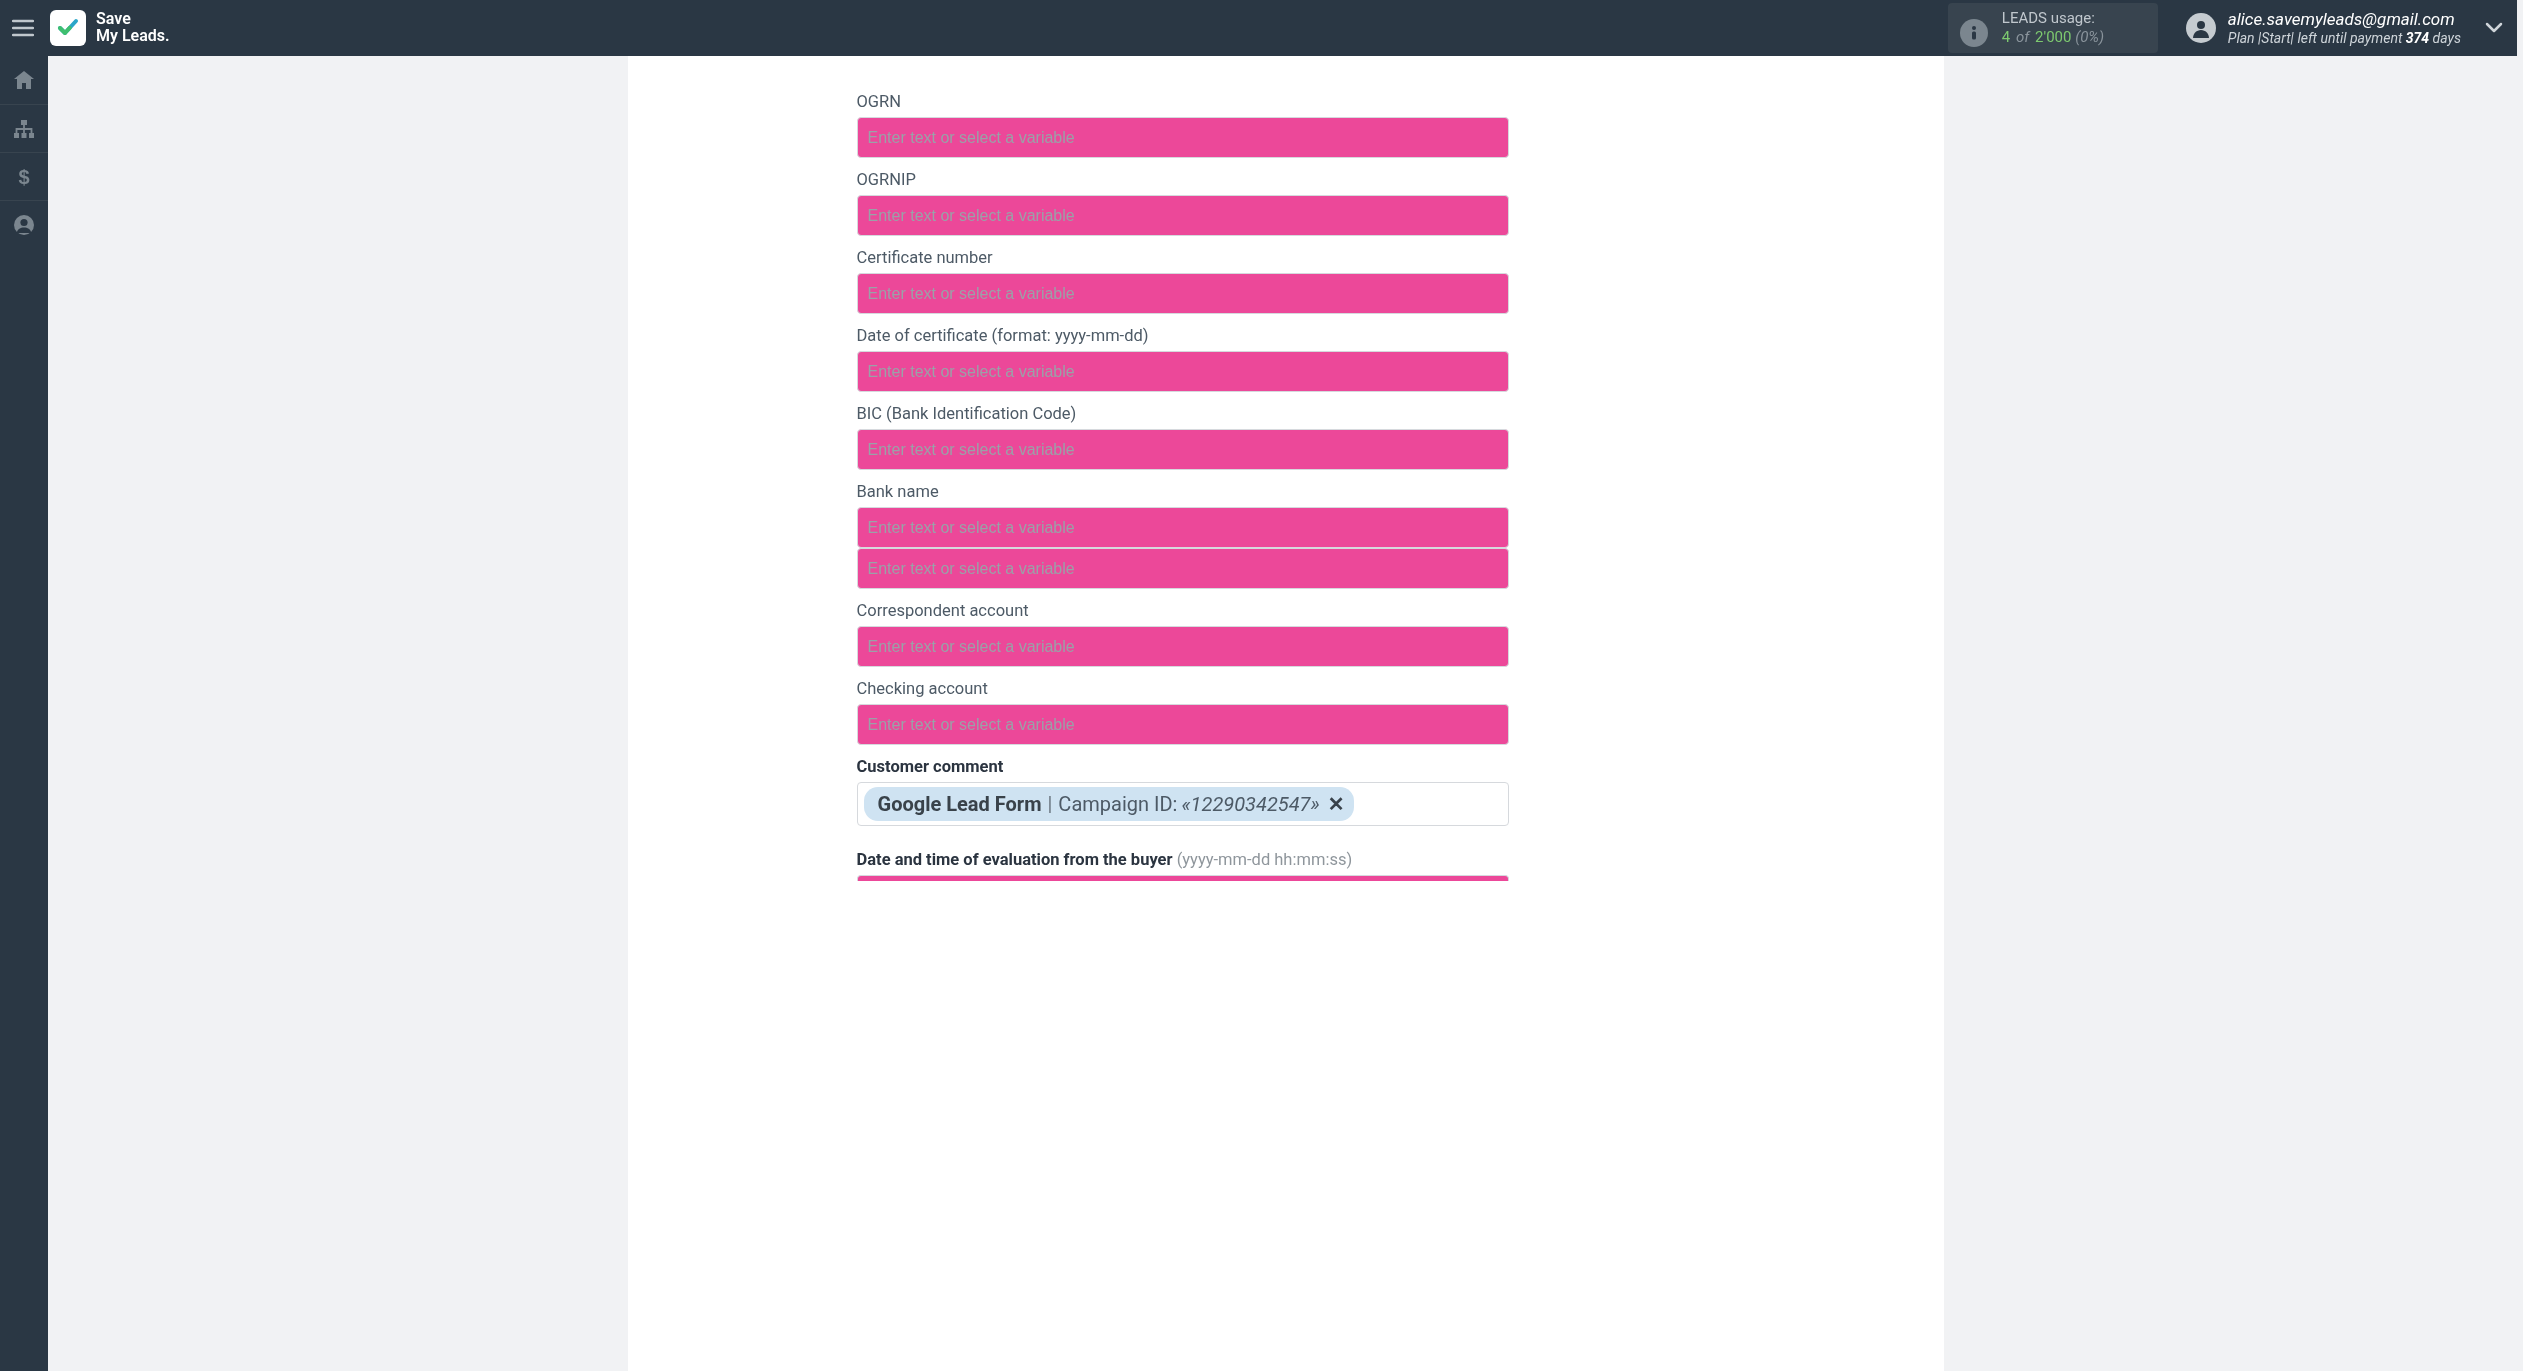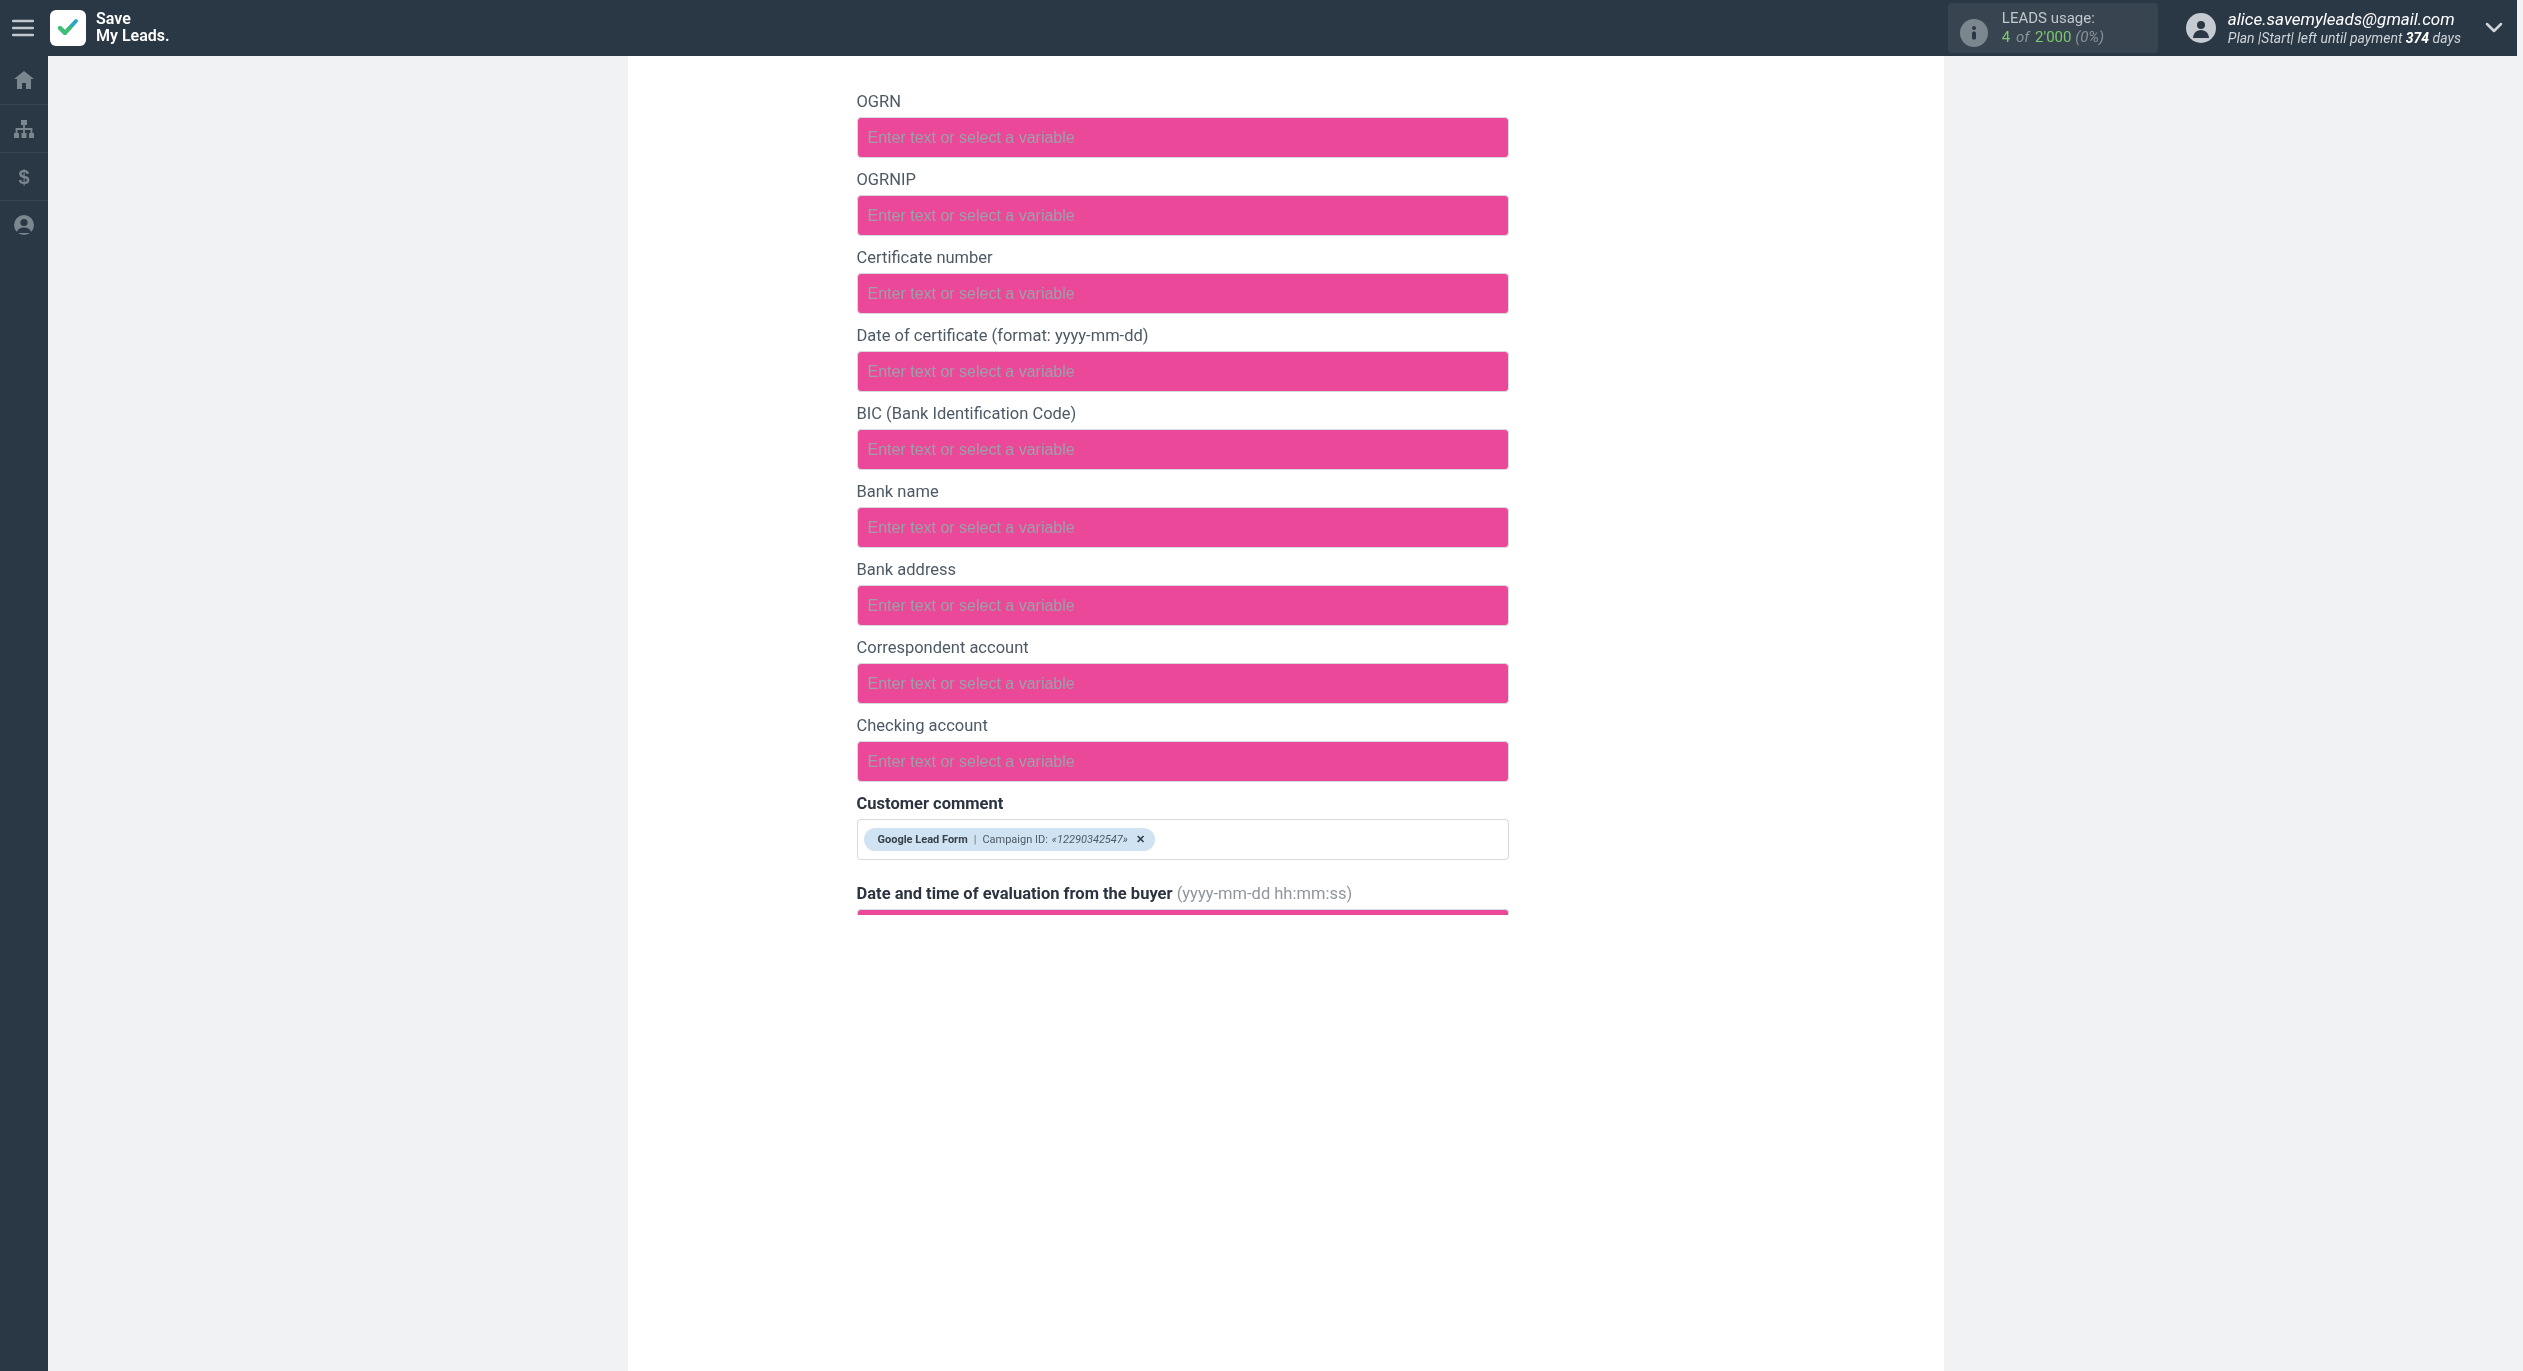--- a/index.html
+++ b/index.html
@@ -117,21 +117,21 @@
     border-radius:4px;
     padding:4px 6px;
     display:flex; align-items:center; flex-wrap:wrap;
     background:#fff;
   }
   .chip {
     background:#cfe3f2;
     color:#39424a;
     border-radius: 14px;
     padding: 5px 10px 5px 14px;
-    font-size:11px;
+    font-size:20px;
     display:inline-flex; align-items:center; gap:4px;
   }
   .chip .src { font-weight:700; }
   .chip .sep { color:#6a7680; margin: 0 2px; }
   .chip .lbl { color:#4d5a66; }
   .chip .val { font-style: italic; color:#4d5a66; }
   .chip .x { margin-left:4px; cursor:pointer; font-weight:700; color:#39424a; }
 
   .first-label { margin-top: 14px; }
 
@@ -268,21 +268,20 @@
             <input type="text" placeholder="Enter text or select a variable" style="">
           </div>
         </div>
         <div class="form-row">
           <label class="fld-label">Bank name</label>
           <div class="fld-input">
             <input type="text" placeholder="Enter text or select a variable" style="">
           </div>
         </div>
         <div class="form-row">
-          <label class="fld-label">Bank address</label>
           <div class="fld-input">
             <input type="text" placeholder="Enter text or select a variable" style="">
           </div>
         </div>
         <div class="form-row">
           <label class="fld-label">Correspondent account</label>
           <div class="fld-input">
             <input type="text" placeholder="Enter text or select a variable" style="">
           </div>
         </div>

